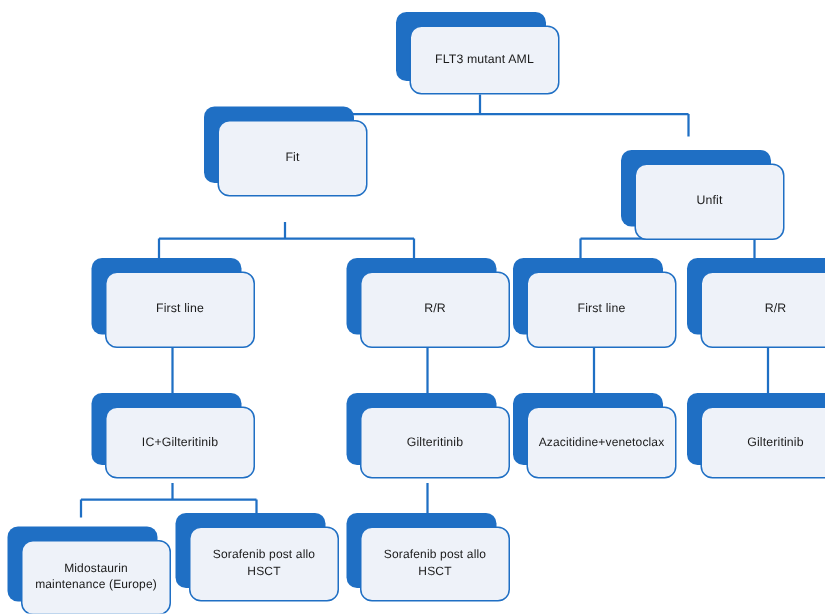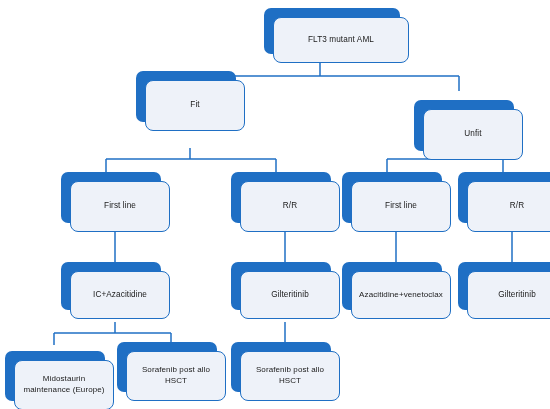--- a/index.html
+++ b/index.html
@@ -70,21 +70,21 @@
 
       <path d="M115 322 L115 333"></path>
       <path d="M54 333 L171 333"></path>
       <path d="M54 333 L54 345"></path>
       <path d="M171 333 L171 345"></path>
 
       <path d="M285 322 L285 345"></path>
     </g>
   </svg>
 
-  <div class="node" style="left:264px;top:8px;width:100px;height:46px;padding-left:36px;">
+  <div class="node" style="left:264px;top:8px;width:100px;height:46px;">
     <div class="slab"></div>
     <div class="card">
       <span class="label">FLT3 mutant AML</span>
     </div>
   </div>
 
   <div class="node" style="left:136px;top:71px;width:100px;height:51px;">
     <div class="slab"></div>
     <div class="card">
       <span class="label">Fit</span>
@@ -122,21 +122,21 @@
   <div class="node" style="left:458px;top:172px;width:100px;height:51px;">
     <div class="slab"></div>
     <div class="card">
       <span class="label">R/R</span>
     </div>
   </div>
 
   <div class="node" style="left:61px;top:262px;width:100px;height:48px;">
     <div class="slab"></div>
     <div class="card">
-      <span class="label">IC+Azacitidine</span>
+      <span class="label">IC+Gilteritinib</span>
     </div>
   </div>
 
   <div class="node" style="left:231px;top:262px;width:100px;height:48px;">
     <div class="slab"></div>
     <div class="card">
       <span class="label">Gilteritinib</span>
     </div>
   </div>
 

